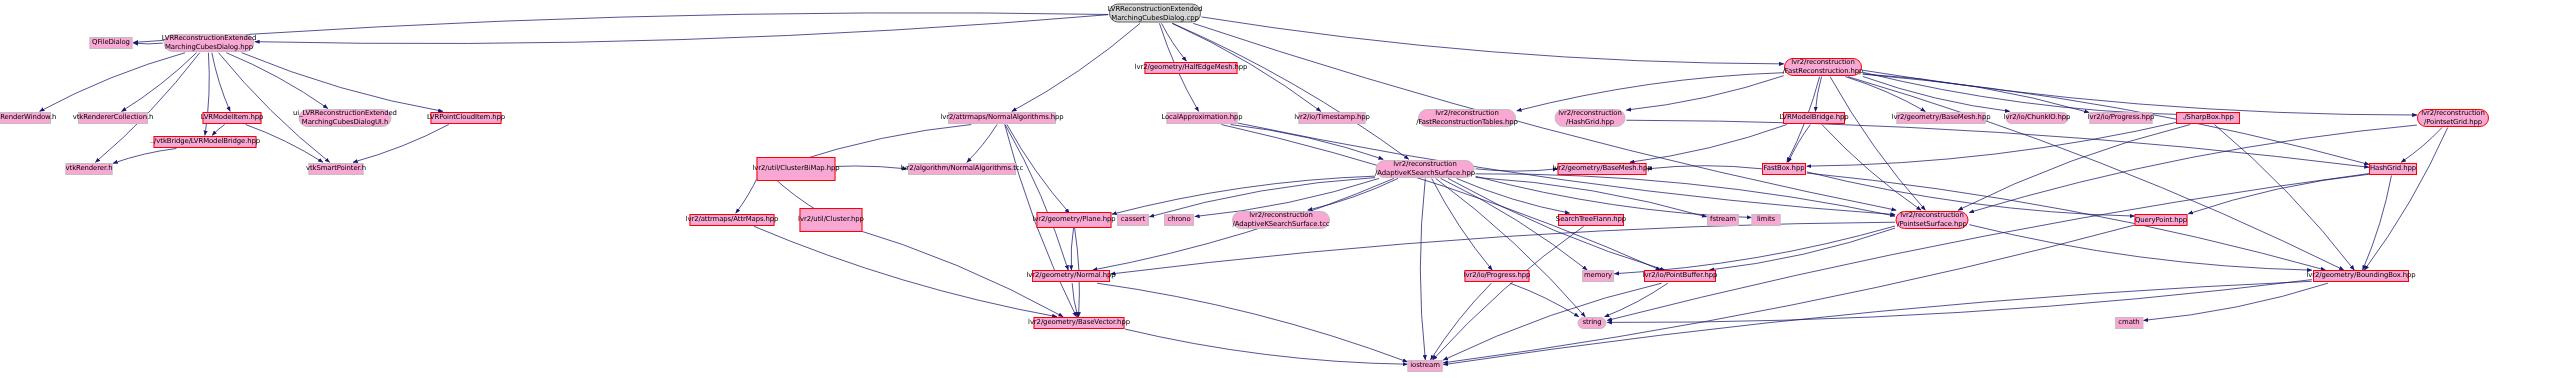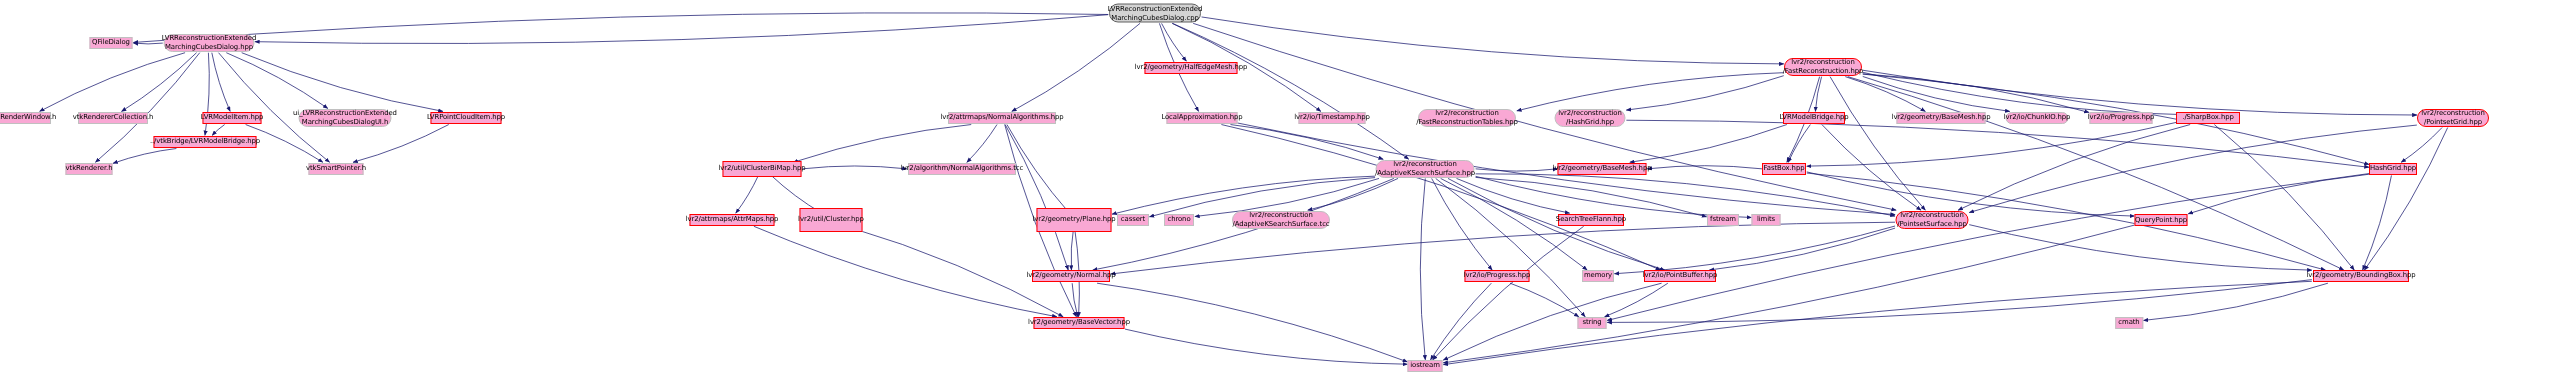--- a/index.html
+++ b/index.html
@@ -186,47 +186,47 @@
 /FastReconstructionTables.hpp</span></div>
       <div class="node two-line" style="left: 1590px; top: 118px; width: 71px; height: 18px;"><span>lvr2/reconstruction
 /HashGrid.hpp</span></div>
       <div class="node hl" style="left: 1814px; top: 118px; width: 62px; height: 12px;"><span>LVRModelBridge.hpp</span></div>
       <div class="node" style="left: 1941px; top: 118px; width: 89px; height: 12px;"><span>lvr2/geometry/BaseMesh.hpp</span></div>
       <div class="node" style="left: 2037px; top: 118px; width: 63px; height: 12px; border-radius: 6px;"><span>lvr2/io/ChunkIO.hpp</span></div>
       <div class="node" style="left: 2121px; top: 118px; width: 63px; height: 12px;"><span>lvr2/io/Progress.hpp</span></div>
       <div class="node hl" style="left: 2208px; top: 118px; width: 64px; height: 12px;"><span>./SharpBox.hpp</span></div>
       <div class="node hl two-line" style="left: 2453px; top: 118px; width: 72px; height: 18px;"><span>lvr2/reconstruction
 /PointsetGrid.hpp</span></div>
-      <div class="node hl" style="left: 762px; top: 169px; width: 79px; height: 16px; justify-content: center;"><span>lvr2/util/ClusterBiMap.hpp</span></div>
+      <div class="node hl" style="left: 796px; top: 169px; width: 79px; height: 24px; justify-content: center;"><span>lvr2/util/ClusterBiMap.hpp</span></div>
       <div class="node" style="left: 962px; top: 169px; width: 108px; height: 12px;"><span>lvr2/algorithm/NormalAlgorithms.tcc</span></div>
       <div class="node two-line" style="left: 1425px; top: 169px; width: 99px; height: 18px;"><span>lvr2/reconstruction
 /AdaptiveKSearchSurface.hpp</span></div>
       <div class="node hl" style="left: 1602px; top: 169px; width: 89px; height: 12px;"><span>lvr2/geometry/BaseMesh.hpp</span></div>
       <div class="node hl" style="left: 1784px; top: 169px; width: 44px; height: 12px;"><span>FastBox.hpp</span></div>
       <div class="node hl" style="left: 2393px; top: 169px; width: 48px; height: 12px;"><span>HashGrid.hpp</span></div>
       <div class="node hl" style="left: 732px; top: 220px; width: 85px; height: 12px;"><span>lvr2/attrmaps/AttrMaps.hpp</span></div>
       <div class="node hl" style="left: 831px; top: 220px; width: 63px; height: 24px;"><span>lvr2/util/Cluster.hpp</span></div>
-      <div class="node hl" style="left: 1074px; top: 220px; width: 75px; height: 24px;"><span>lvr2/geometry/Plane.hpp</span></div>
+      <div class="node hl" style="left: 1074px; top: 220px; width: 75px; height: 16px;"><span>lvr2/geometry/Plane.hpp</span></div>
       <div class="node" style="left: 1133px; top: 220px; width: 32px; height: 12px;"><span>cassert</span></div>
       <div class="node" style="left: 1179px; top: 220px; width: 30px; height: 12px;"><span>chrono</span></div>
       <div class="node two-line" style="left: 1281px; top: 220px; width: 98px; height: 18px;"><span>lvr2/reconstruction
 /AdaptiveKSearchSurface.tcc</span></div>
       <div class="node hl" style="left: 1591px; top: 220px; width: 66px; height: 12px;"><span>SearchTreeFlann.hpp</span></div>
       <div class="node" style="left: 1723px; top: 220px; width: 32px; height: 12px;"><span>fstream</span></div>
       <div class="node" style="left: 1766px; top: 220px; width: 29px; height: 12px;"><span>limits</span></div>
       <div class="node hl two-line" style="left: 1932px; top: 220px; width: 73px; height: 18px;"><span>lvr2/reconstruction
 /PointsetSurface.hpp</span></div>
       <div class="node hl" style="left: 2161px; top: 220px; width: 53px; height: 12px; align-items: flex-end;"><span>QueryPoint.hpp</span></div>
       <div class="node" style="left: 89px; top: 169px; width: 47px; height: 12px;"><span>vtkRenderer.h</span></div>
       <div class="node" style="left: 336px; top: 169px; width: 55px; height: 12px;"><span>vtkSmartPointer.h</span></div>
       <div class="node hl" style="left: 205px; top: 142px; width: 103px; height: 12px;"><span>../vtkBridge/LVRModelBridge.hpp</span></div>
       <div class="node hl" style="left: 1071px; top: 276px; width: 78px; height: 12px;"><span>lvr2/geometry/Normal.hpp</span></div>
       <div class="node hl" style="left: 1497px; top: 276px; width: 65px; height: 12px;"><span>lvr2/io/Progress.hpp</span></div>
       <div class="node" style="left: 1598px; top: 276px; width: 32px; height: 12px;"><span>memory</span></div>
       <div class="node hl" style="left: 1680px; top: 276px; width: 72px; height: 12px;"><span>lvr2/io/PointBuffer.hpp</span></div>
       <div class="node hl" style="left: 2361px; top: 276px; width: 96px; height: 12px;"><span>lvr2/geometry/BoundingBox.hpp</span></div>
       <div class="node hl" style="left: 1079px; top: 323px; width: 91px; height: 12px;"><span>lvr2/geometry/BaseVector.hpp</span></div>
-      <div class="node" style="left: 1592px; top: 323px; width: 29px; height: 12px;"><span>string</span></div>
+      <div class="node" style="left: 1592px; top: 323px; width: 29px; height: 12px; border-radius: 6px;"><span>string</span></div>
       <div class="node" style="left: 2129px; top: 323px; width: 27.5px; height: 12px;"><span>cmath</span></div>
       <div class="node" style="left: 1425px; top: 366px; width: 35px; height: 12px;"><span>iostream</span></div>
     </div>
 </div>
 
 
 </body></html>

